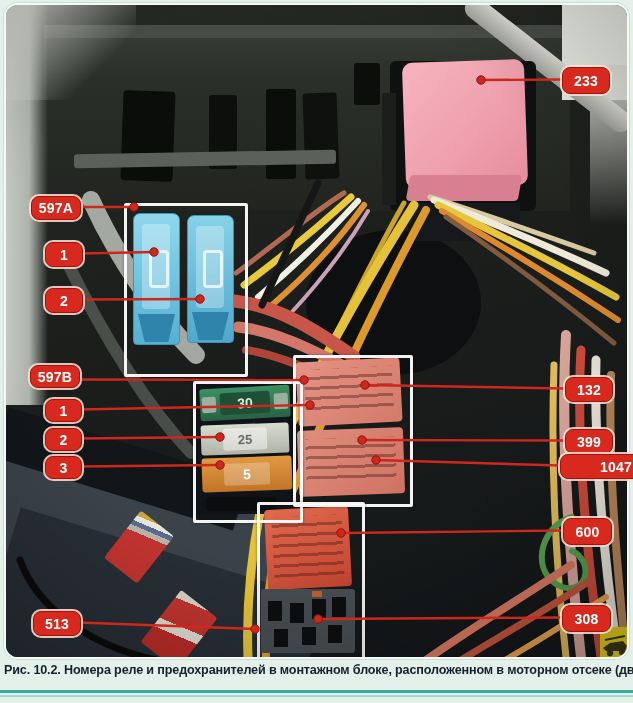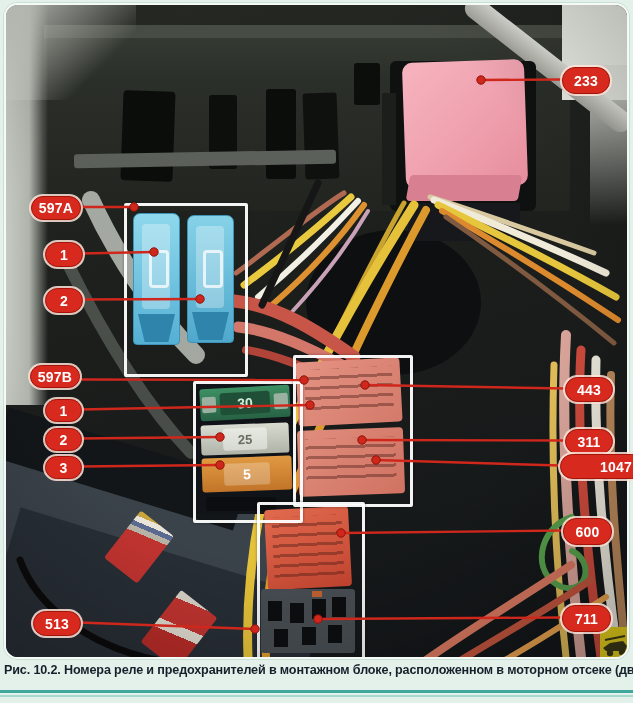--- a/index.html
+++ b/index.html
@@ -22,21 +22,21 @@
   }
   
   .hlbox{
     position:absolute;z-index:3;border:3px solid rgba(255,255,255,0.95);
     border-radius:2px;box-shadow:0 0 3px rgba(0,0,0,0.4);
   }
   
   .callout{
     position:absolute;z-index:6;display:flex;align-items:center;justify-content:center;
     background:var(--callout-bg,#d8291e);color:var(--callout-text,#fff);
-    font-weight:bold;font-size:14px;border-radius:13px;
+    font-weight:bold;font-size:14px;border-radius:8px;
     border:1px solid #a21408;
     box-shadow:0 0 0 2px rgba(255,228,218,0.85), 0 1px 2px rgba(0,0,0,0.35);
     letter-spacing:0.2px;
   }
   #callout-layer{position:absolute;left:4px;top:3px;width:621px;height:652px;z-index:5;}
   #leader-svg{position:absolute;left:0;top:0;z-index:5;}
   
   .comp{position:absolute;z-index:2;}
   .mark{position:absolute;background:repeating-linear-gradient(180deg,rgba(70,24,18,0) 0 7px,rgba(70,24,18,0.40) 7px 10px);}
   .fuse-txt{position:absolute;display:flex;align-items:center;justify-content:center;font-weight:bold;}
@@ -238,23 +238,23 @@
       <circle cx="251" cy="626" r="4.2" fill="#cf271c" stroke="#8f130a" stroke-width="1"></circle>
     </svg>
 <div class="callout" style="left: 558px; top: 64px; width: 46px; height: 25px;">233</div>
     <div class="callout" style="left: 27px; top: 193px; width: 48px; height: 22px;">597A</div>
     <div class="callout" style="left: 41px; top: 239px; width: 36px; height: 23px;">1</div>
     <div class="callout" style="left: 41px; top: 285px; width: 36px; height: 23px;">2</div>
     <div class="callout" style="left: 26px; top: 362px; width: 48px; height: 21px; text-align: right;">597B</div>
     <div class="callout" style="left: 41px; top: 396px; width: 35px; height: 21px;">1</div>
     <div class="callout" style="left: 41px; top: 425px; width: 35px; height: 21px;">2</div>
     <div class="callout" style="left: 41px; top: 453px; width: 35px; height: 21px;">3</div>
-    <div class="callout" style="left: 561px; top: 374px; width: 46px; height: 23px;">443</div>
-    <div class="callout" style="left: 561px; top: 426px; width: 46px; height: 23px;">311</div>
+    <div class="callout" style="left: 561px; top: 374px; width: 46px; height: 23px;">132</div>
+    <div class="callout" style="left: 561px; top: 426px; width: 46px; height: 23px;">399</div>
     <div class="callout" style="left: 556px; top: 451px; width: 54px; height: 23px; padding-left: 28px;">1047</div>
     <div class="callout" style="left: 559px; top: 515px; width: 47px; height: 25px;">600</div>
-    <div class="callout" style="left: 558px; top: 602px; width: 47px; height: 25px;">711</div>
+    <div class="callout" style="left: 558px; top: 602px; width: 47px; height: 25px;">308</div>
     <div class="callout" style="left: 29px; top: 608px; width: 46px; height: 23px;">513</div>
   </div>
 
 <div class="caption">Рис. 10.2. Номера реле и предохранителей в монтажном блоке, расположенном в моторном отсеке (двигатель K7J)</div>
 <div class="rule1"></div>
 <div class="rule2"></div>
 
 </body></html>

